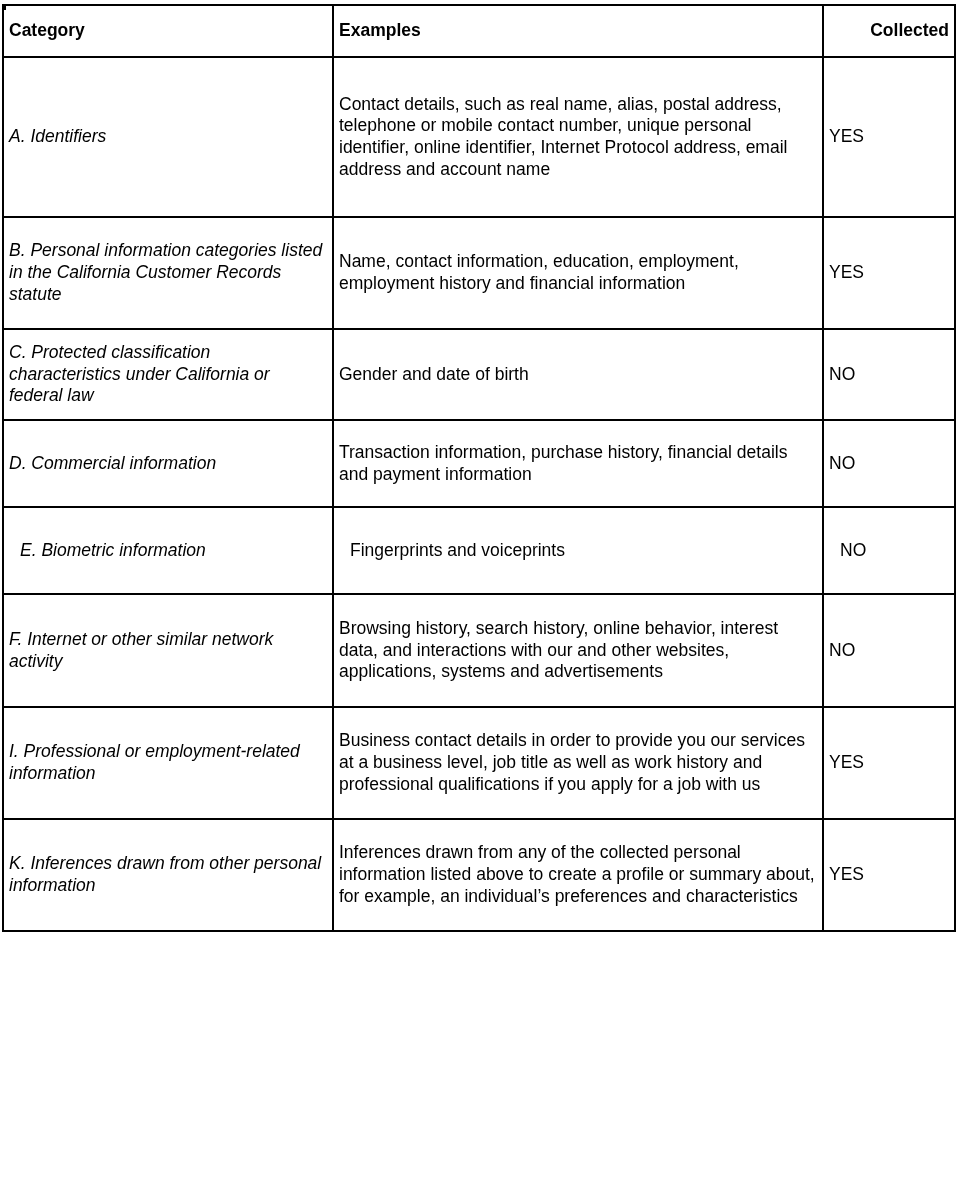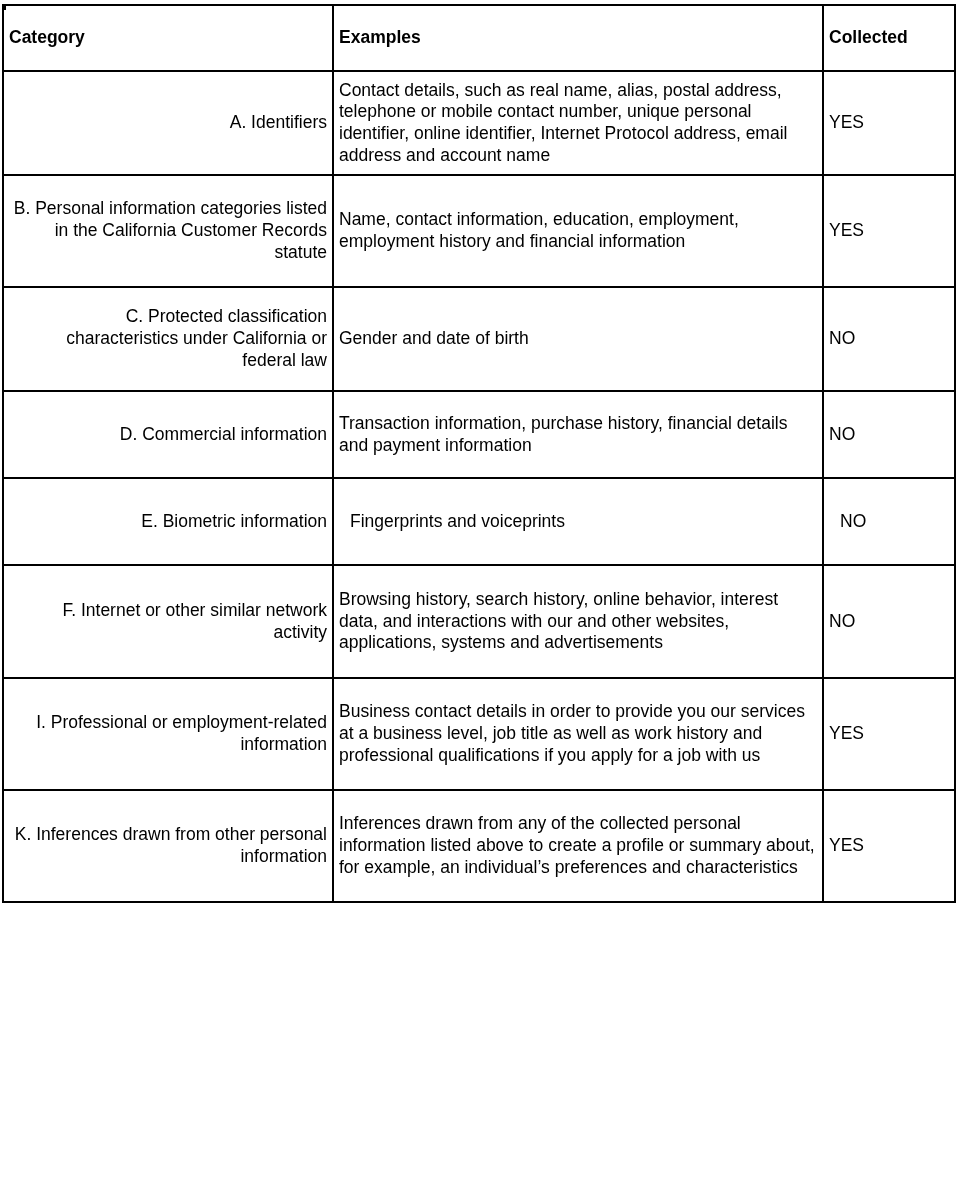--- a/index.html
+++ b/index.html
@@ -34,36 +34,36 @@
     line-height: 1.24;
     box-sizing: border-box;
   }
   col.c-cat { width: 330px; }
   col.c-ex  { width: 490px; }
   col.c-col { width: 132px; }
 
   thead th {
     font-weight: bold;
     font-size: 18.5px;
-    height: 66px;
+    height: 52px;
     padding-bottom: 8px;
     vertical-align: bottom;
     margin-left: 22px;
   }
   thead th.h-cat, thead th.h-ex { text-align: left; }
-  thead th.h-col { text-align: left; }
+  thead th.h-col { text-align: right; }
 
-  td.cat { text-align: right; }
+  td.cat { text-align: left; font-style: italic; }
   td.ex  { text-align: left; }
   td.col { text-align: left; font-size: 17.5px; }
 
   
-  tr.r0 td { height: 104px; }
+  tr.r0 td { height: 160px; }
   tr.r1 td { height: 112px; }
-  tr.r2 td { height: 104px; margin-top: 24px; }
+  tr.r2 td { height: 91px; margin-top: 24px; }
   tr.r3 td { height: 87px; }
   tr.r4 td { height: 87px; padding-left: 16px; }
   tr.r5 td { height: 113px; }
   tr.r6 td { height: 62px; }
   tr.r7 td { height: 86px; }
   tr.r8 td { height: 112px; }
   tr.r9 td { height: 54px; }
   tr.r10 td { height: 112px; }
 
   .topbar {

